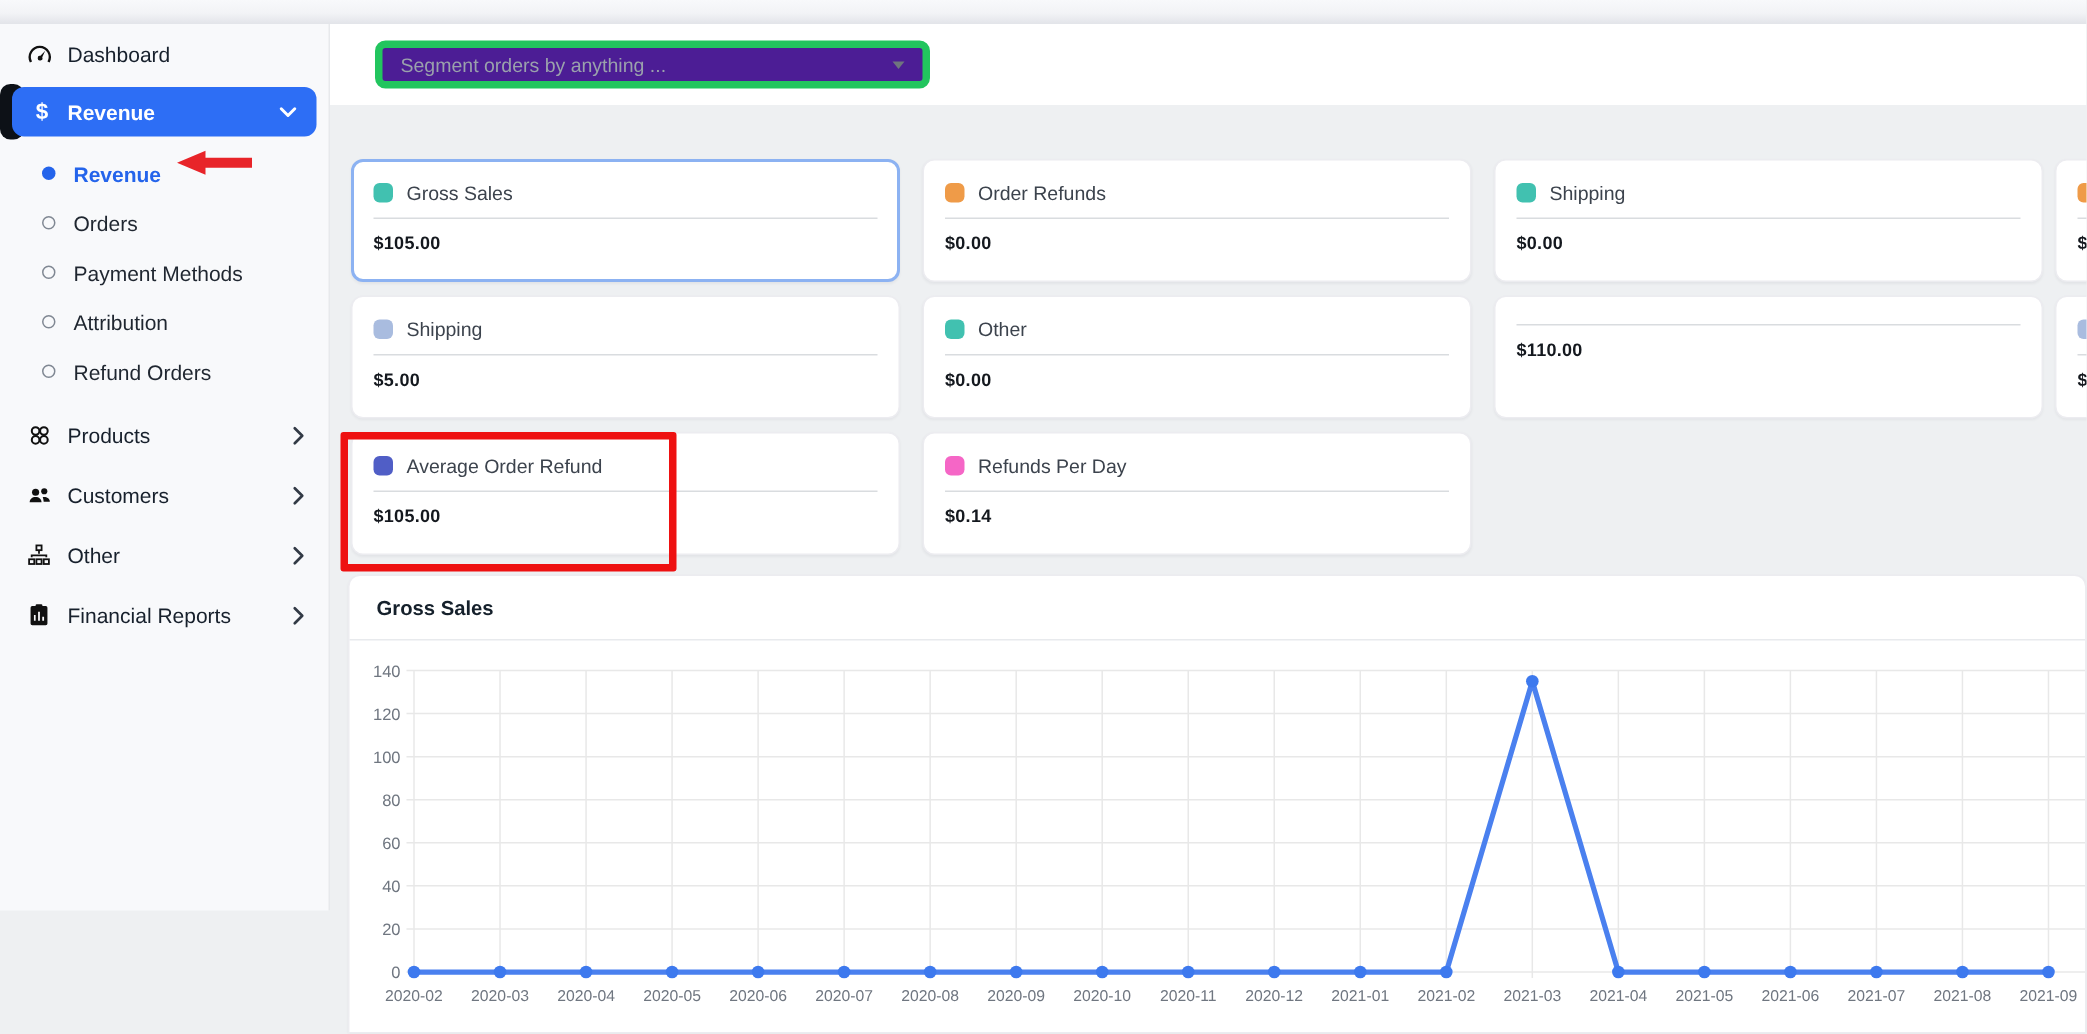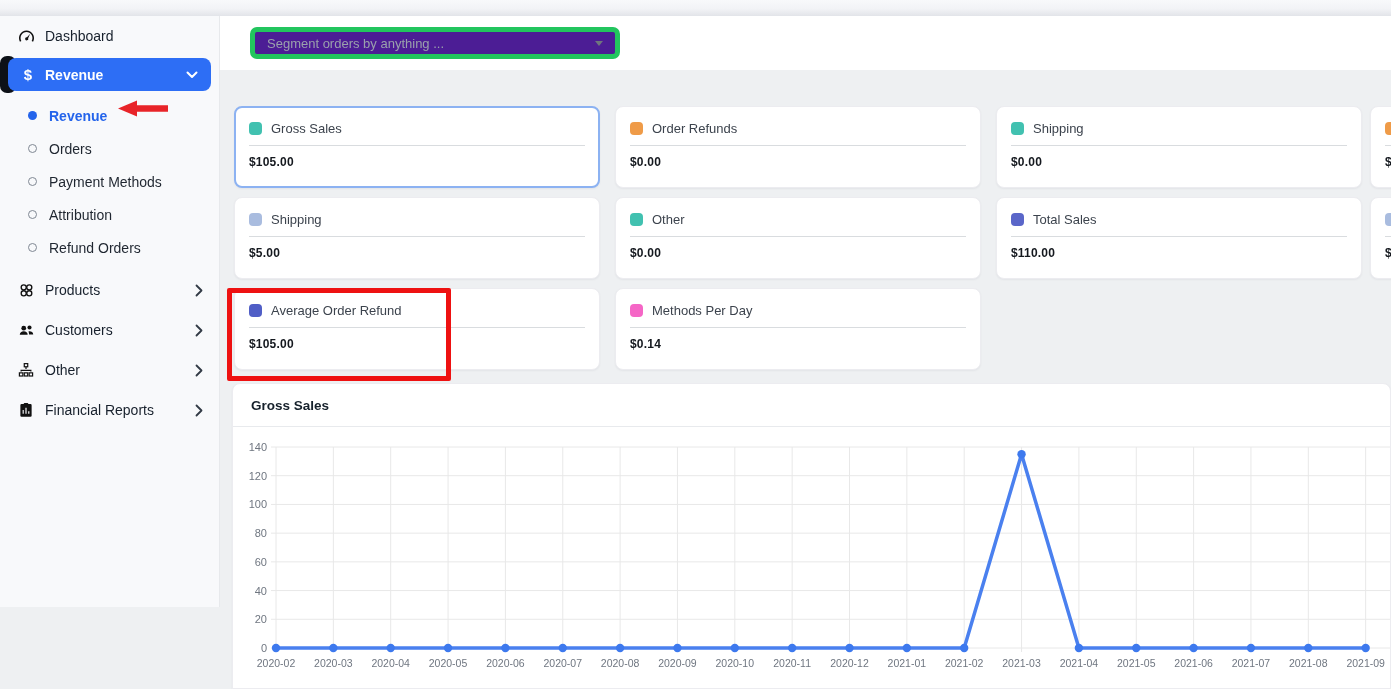--- a/index.html
+++ b/index.html
@@ -263,39 +263,35 @@
       </div>
       <div class="metric-card">
         <div class="card-head">
           <span class="swatch" style="background: rgb(65, 193, 176);"></span>
           <span class="card-label">Other</span>
         </div>
         <div class="card-divider"></div>
         <div class="card-value">$0.00</div>
       </div>
       <div class="metric-card">
-        <div class="card-head">
-          <span class="swatch" style="background: rgb(90, 102, 201);"></span>
-          <span class="card-label">Total Sales</span>
-        </div>
         <div class="card-divider"></div>
         <div class="card-value">$110.00</div>
       </div>
       <div class="metric-card">
         <div class="card-head">
           <span class="swatch" style="background: rgb(80, 94, 198);"></span>
           <span class="card-label">Average Order Refund</span>
         </div>
         <div class="card-divider"></div>
         <div class="card-value">$105.00</div>
       </div>
       <div class="metric-card">
         <div class="card-head">
           <span class="swatch" style="background: rgb(245, 102, 198);"></span>
-          <span class="card-label">Methods Per Day</span>
+          <span class="card-label">Refunds Per Day</span>
         </div>
         <div class="card-divider"></div>
         <div class="card-value">$0.14</div>
       </div>
     </div>
 
   <section class="chart-card">
     <h3 class="chart-title">Gross Sales</h3>
     <div class="chart-divider"></div>
     <svg id="chart-svg" width="1157" height="304" viewBox="0 0 1157 304">

